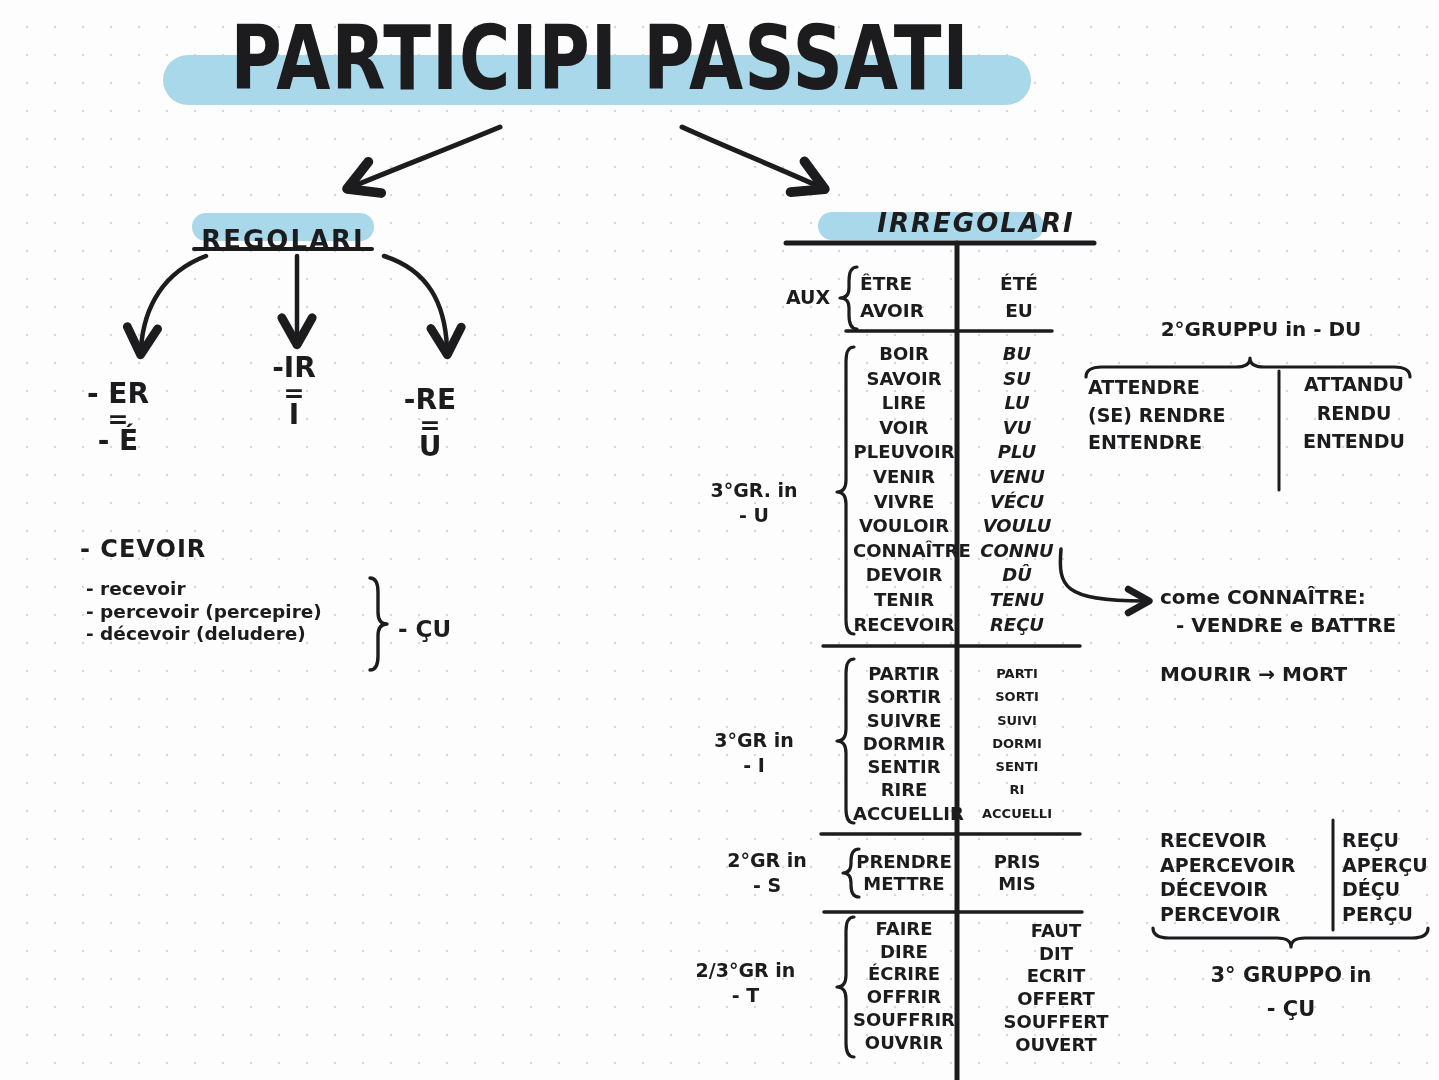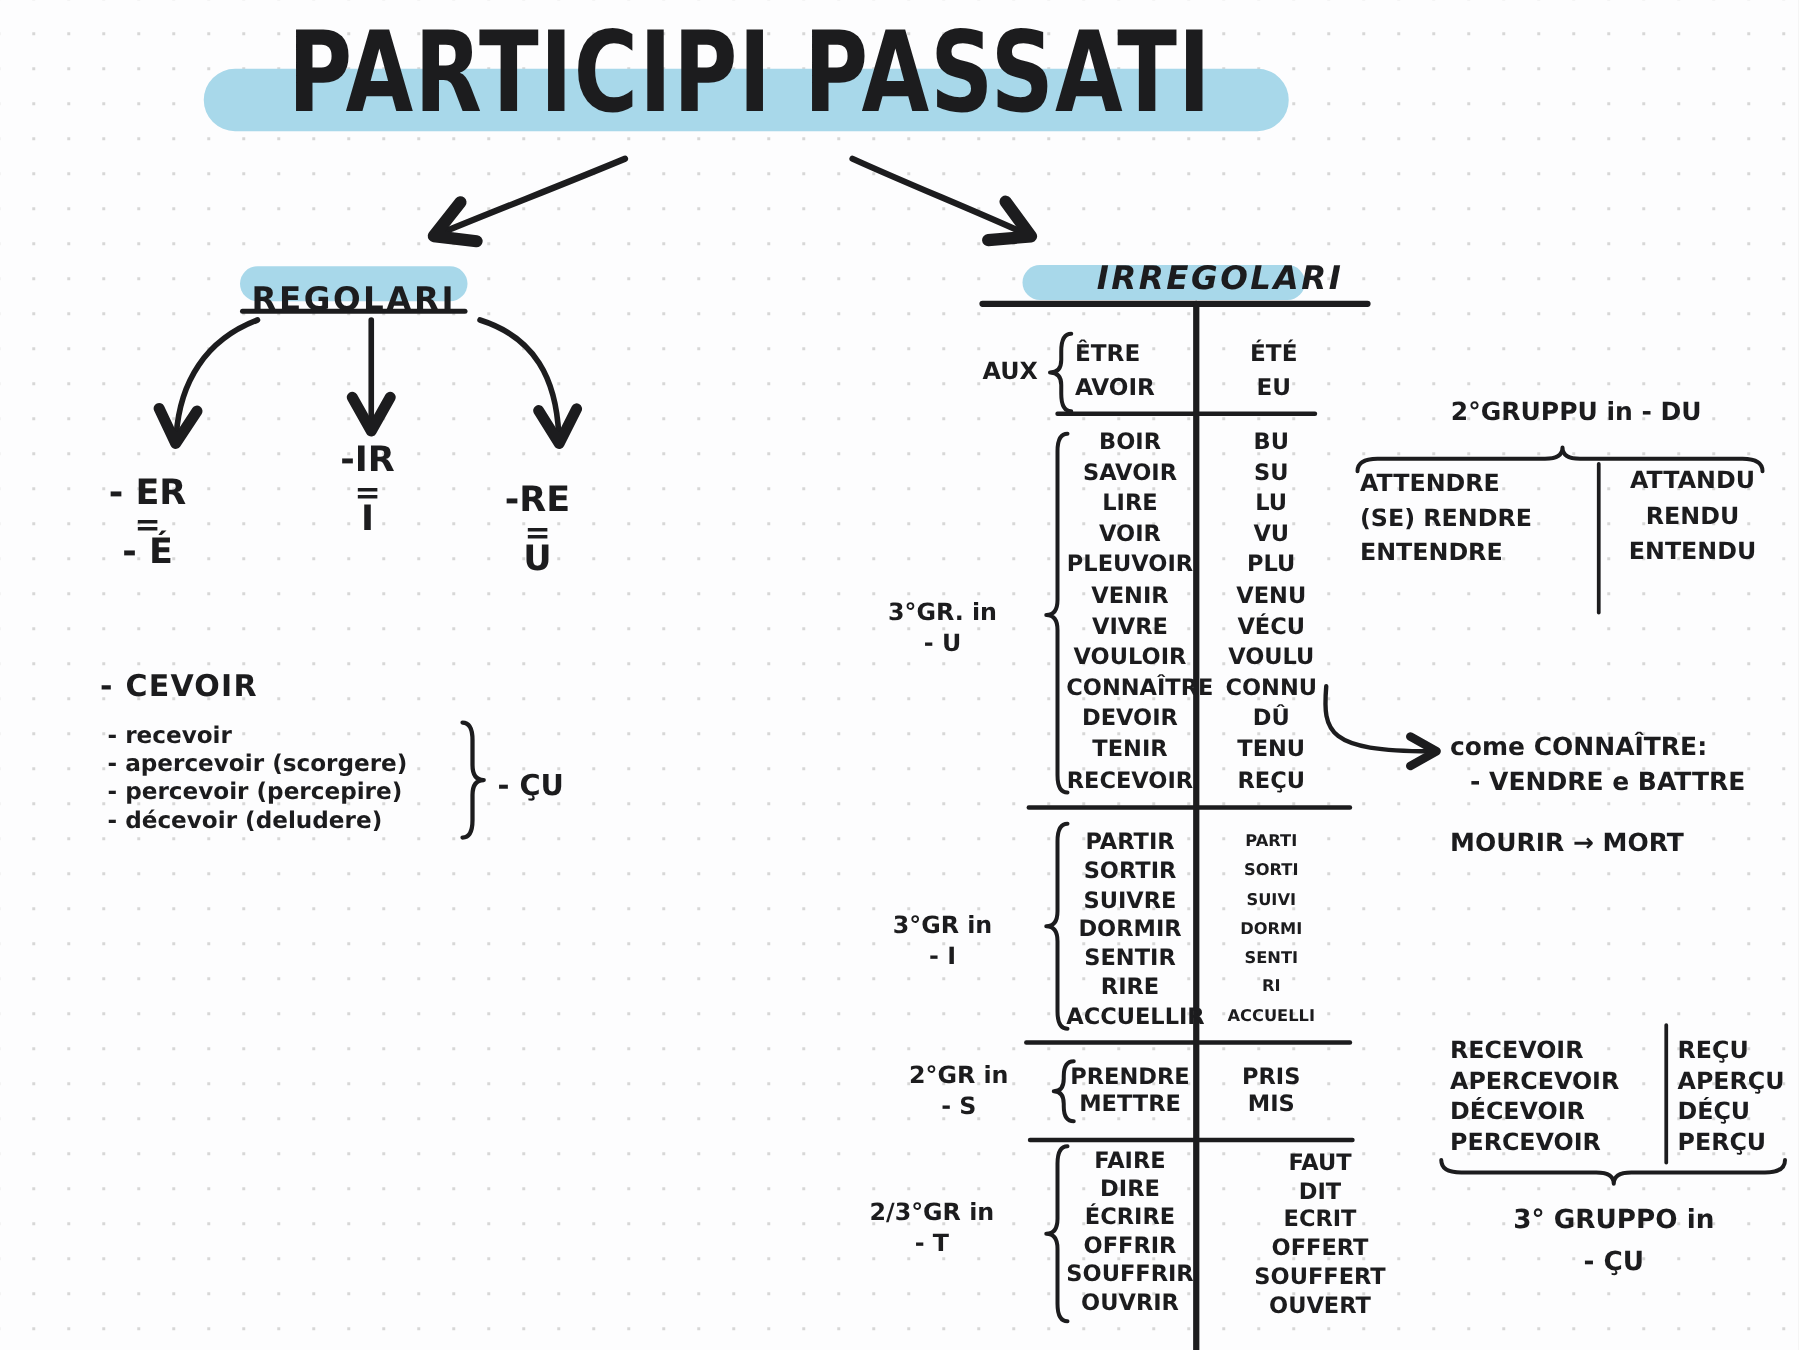--- a/index.html
+++ b/index.html
@@ -101,21 +101,20 @@
   <div class="txt center" style="left:374px;top:384px;width:112px;font-size:28px;">
     <div>-RE</div>
     <div class="small-eq" style="font-size:25px;">=</div>
     <div class="small-eq">U</div>
   </div>
 
   <div class="txt" style="left:80px;top:536px;font-size:24px;letter-spacing:1px;">- CEVOIR</div>
   <div class="col" style="left:86px;top:578px;width:300px;font-size:18.5px;line-height:22.5px;font-weight:600;">
 
   <div class="row">- recevoir</div>
-      <div class="row">- apercevoir (scorgere)</div>
       <div class="row">- percevoir (percepire)</div>
       <div class="row">- décevoir (deludere)</div>
     </div>
   <div class="txt" style="left:398px;top:616px;font-size:23px;">- ÇU</div>
 
   <div class="txt" style="left:786px;top:287px;font-size:19px;">AUX</div>
   <div class="col" style="left:860px;top:270px;width:95px;font-size:18.5px;line-height:27px;">
 
   <div class="row">ÊTRE</div>
       <div class="row">AVOIR</div>
@@ -138,21 +137,21 @@
       <div class="row">VOIR</div>
       <div class="row">PLEUVOIR</div>
       <div class="row">VENIR</div>
       <div class="row">VIVRE</div>
       <div class="row">VOULOIR</div>
       <div class="row">CONNAÎTRE</div>
       <div class="row">DEVOIR</div>
       <div class="row">TENIR</div>
       <div class="row">RECEVOIR</div>
     </div>
-  <div class="col center" style="left:962px;top:342px;width:110px;font-size:18px;line-height:24.6px;text-align:center;">
+  <div class="col center" style="left:962px;top:342px;width:110px;font-size:18px;line-height:24.6px;text-align:center;font-style:italic;">
 
   <div class="row">BU</div>
       <div class="row">SU</div>
       <div class="row">LU</div>
       <div class="row">VU</div>
       <div class="row">PLU</div>
       <div class="row">VENU</div>
       <div class="row">VÉCU</div>
       <div class="row">VOULU</div>
       <div class="row">CONNU</div>

